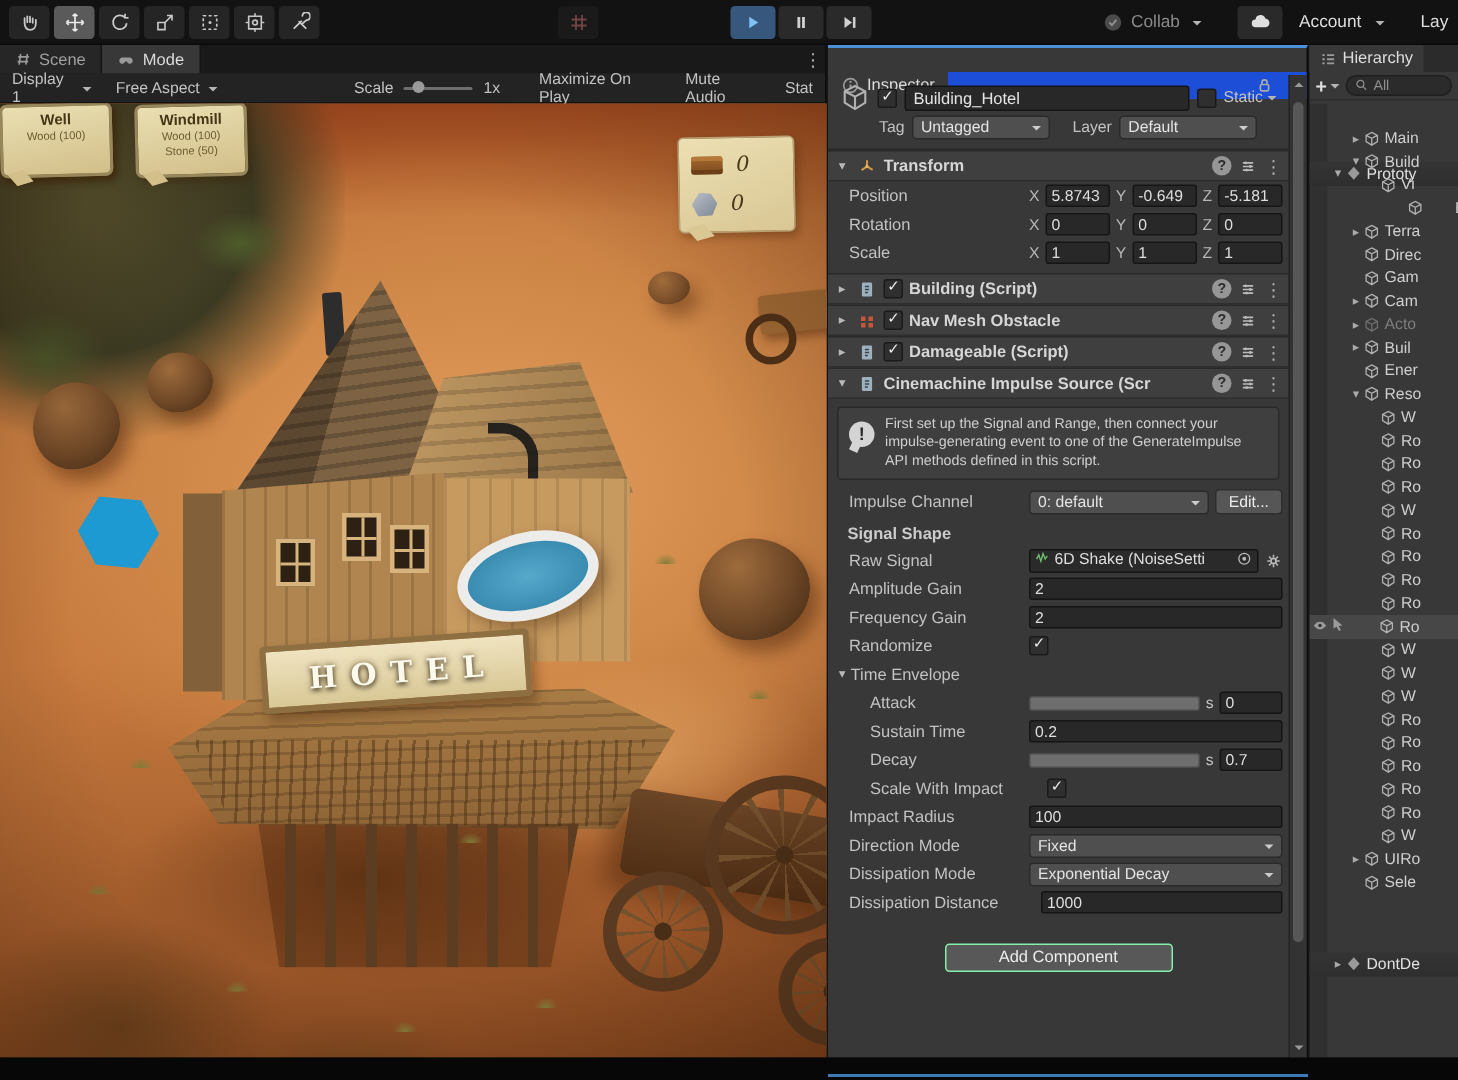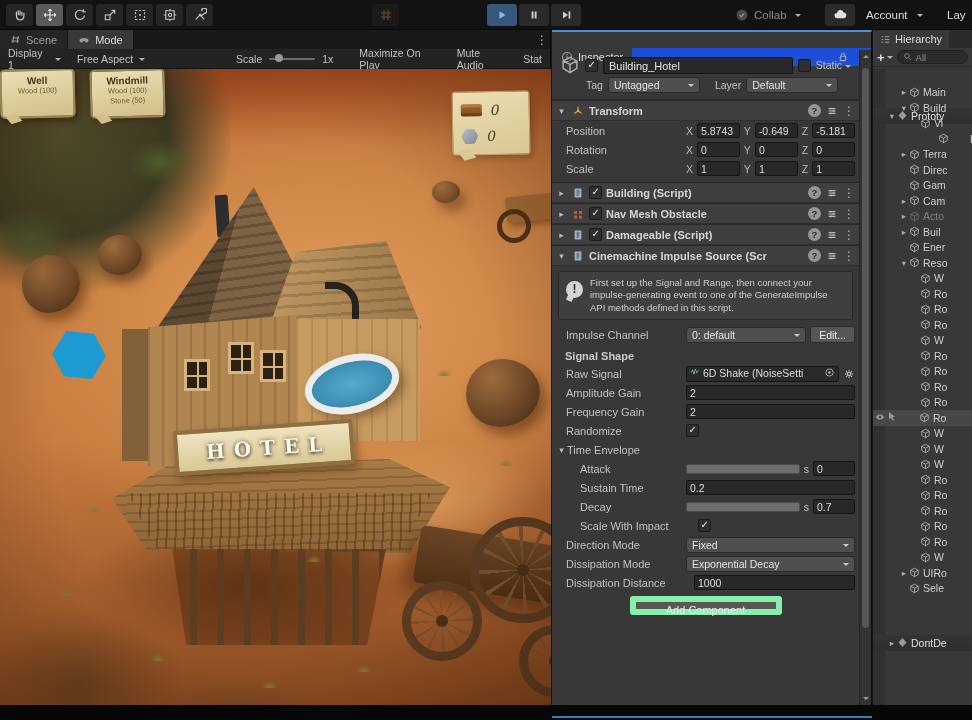--- a/index.html
+++ b/index.html
@@ -145,21 +145,21 @@
   .helpbox{margin:5px 6px;background:#3f3f3f;border:1px solid #292929;border-radius:3px;padding:5px 7px 5px 31px;position:relative;font-size:9.5px;line-height:1.3;color:#cfcfcf;}
   .bub{position:absolute;left:7px;top:9px;width:17px;height:17px;border-radius:50%;background:#d4d4d4;color:#2c2c2c;font-weight:bold;font-size:12px;display:flex;align-items:center;justify-content:center;}
   .bub::before{content:"!";}
   .bub::after{content:"";position:absolute;left:1px;bottom:-3px;width:6px;height:6px;background:#d4d4d4;transform:rotate(25deg);}
   .btn{background:#565656;border:1px solid #2e2e2e;border-radius:3px;height:17px;padding:0 8px;font-size:10.5px;color:#ececec;display:flex;align-items:center;flex:none;}
   .shead{font-weight:bold;font-size:11px;color:#cbcbcb;padding:6px 6px 2px 13px;}
   .objf{flex:1;min-width:0;height:16px;background:#2a2a2a;border:1px solid #151515;border-radius:2px;display:flex;font-size:10.5px;color:#dedede;padding:0 3px;gap:3px;overflow:hidden;}
   .objf .txt{flex:1;white-space:nowrap;overflow:hidden;}
   .slider{flex:1;height:10px;background:#6e6e6e;border-radius:2px;border:1px solid #4c4c4c;}
   .suffix{font-size:10.5px;color:#c2c2c2;flex:none;}
-  .addc{display:block;margin:4px auto 0;width:152px;height:19px;background:#585858;border:6px solid #86efac;border-radius:3px;font-size:11px;color:#ececec;text-align:center;line-height:17px;}
+  .addc{display:block;margin:18px auto 0;width:152px;height:19px;background:#585858;border:1px solid #86efac;border-radius:3px;font-size:11px;color:#ececec;text-align:center;line-height:17px;}
   .isb{position:absolute;right:0;top:18px;bottom:0;width:12px;background:#333;border-left:1px solid #242424;}
   .isb .thumb{position:absolute;left:2px;right:2px;top:18px;height:560px;background:#575757;border-radius:5px;}
   .sbarr{position:absolute;left:3px;width:0;height:0;border:3.5px solid transparent;}
   .sbarr.up{top:5px;border-bottom-color:#9a9a9a;border-top-width:0;}
   .sbarr.dn{bottom:5px;border-top-color:#9a9a9a;border-bottom-width:0;}
 
   
   .hierarchy{position:absolute;left:873px;top:30px;width:99px;height:675px;background:#383838;}
   .htabs{position:absolute;left:0;top:0;right:0;height:18px;background:#2b2b2b;display:flex;align-items:stretch;}
   .htab{display:flex;align-items:center;gap:4px;padding:0 7px;font-size:11px;color:#dcdcdc;background:#383838;white-space:nowrap;overflow:hidden;}
@@ -664,20 +664,26 @@
           </div>
         </div>
       <div class="irow">
           <span class="lbl sub" style="width:132px">Scale With Impact</span>
           <div class="ctrl">
             <span class="chk on"></span>
           </div>
         </div>
 
       <div class="irow">
+          <span class="lbl">Impact Radius</span>
+          <div class="ctrl">
+            <div class="nfield">100</div>
+          </div>
+        </div>
+      <div class="irow">
           <span class="lbl">Direction Mode</span>
           <div class="ctrl">
             <div class="dd" style="flex:1">
               <span>Fixed</span>
             </div>
           </div>
         </div>
       <div class="irow">
           <span class="lbl">Dissipation Mode</span>
           <div class="ctrl">

